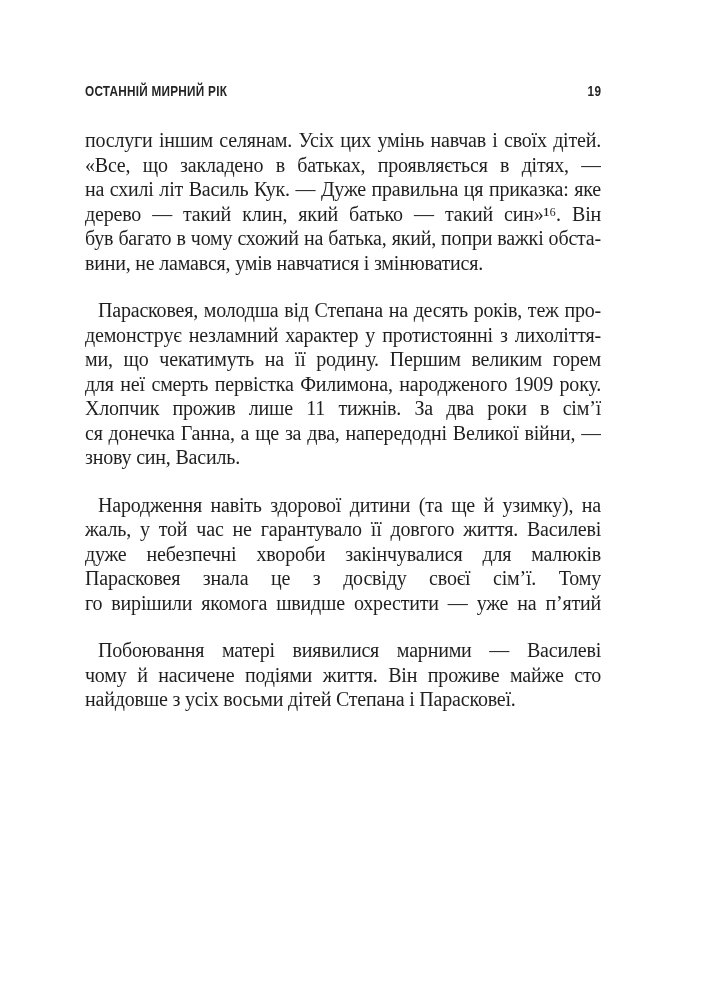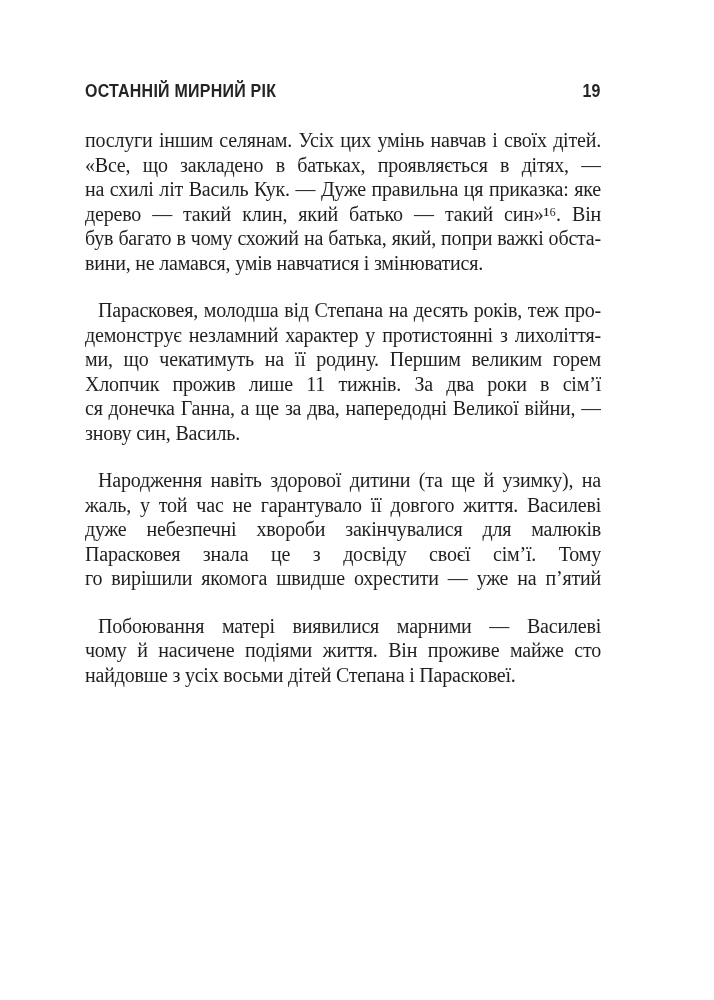--- a/index.html
+++ b/index.html
@@ -18,21 +18,21 @@
   .running-header {
     position: absolute;
     left: 85px;
     top: 82px;
     width: 516px;
     display: flex;
     justify-content: space-between;
     align-items: baseline;
     font-family: "Liberation Sans", "DejaVu Sans", sans-serif;
     font-weight: 700;
-    font-size: 19px;
+    font-size: 14px;
     line-height: 18px;
     color: #242424;
   }
   .rh-title {
     display: inline-block;
     transform: scaleX(0.84);
     transform-origin: left center;
     letter-spacing: 0.3px;
     white-space: nowrap;
   }
@@ -87,20 +87,21 @@
       <div class="ln">на схилі літ Василь Кук. — Дуже правильна ця приказка: яке</div>
       <div class="ln">дерево — такий клин, який батько — такий син»¹⁶. Він справді</div>
       <div class="ln">був багато в чому схожий на батька, який, попри важкі обста-</div>
       <div class="ln pl">вини, не ламався, умів навчатися і змінюватися.</div>
     </div>
 
     <div class="para">
       <div class="ln ind">Парасковея, молодша від Степана на десять років, теж про-</div>
       <div class="ln">демонструє незламний характер у протистоянні з лихоліття-</div>
       <div class="ln">ми, що чекатимуть на її родину. Першим великим горем стала</div>
+      <div class="ln">для неї смерть первістка Филимона, народженого 1909 року.</div>
       <div class="ln">Хлопчик прожив лише 11 тижнів. За два роки в сім’ї народила-</div>
       <div class="ln">ся донечка Ганна, а ще за два, напередодні Великої війни, —</div>
       <div class="ln pl">знову син, Василь.</div>
     </div>
 
     <div class="para">
       <div class="ln ind">Народження навіть здорової дитини (та ще й узимку), на</div>
       <div class="ln">жаль, у той час не гарантувало її довгого життя. Василеві рівень</div>
       <div class="ln">дуже небезпечні хвороби закінчувалися для малюків летально.</div>
       <div class="ln">Парасковея знала це з досвіду своєї сім’ї. Тому новонароджено-</div>

